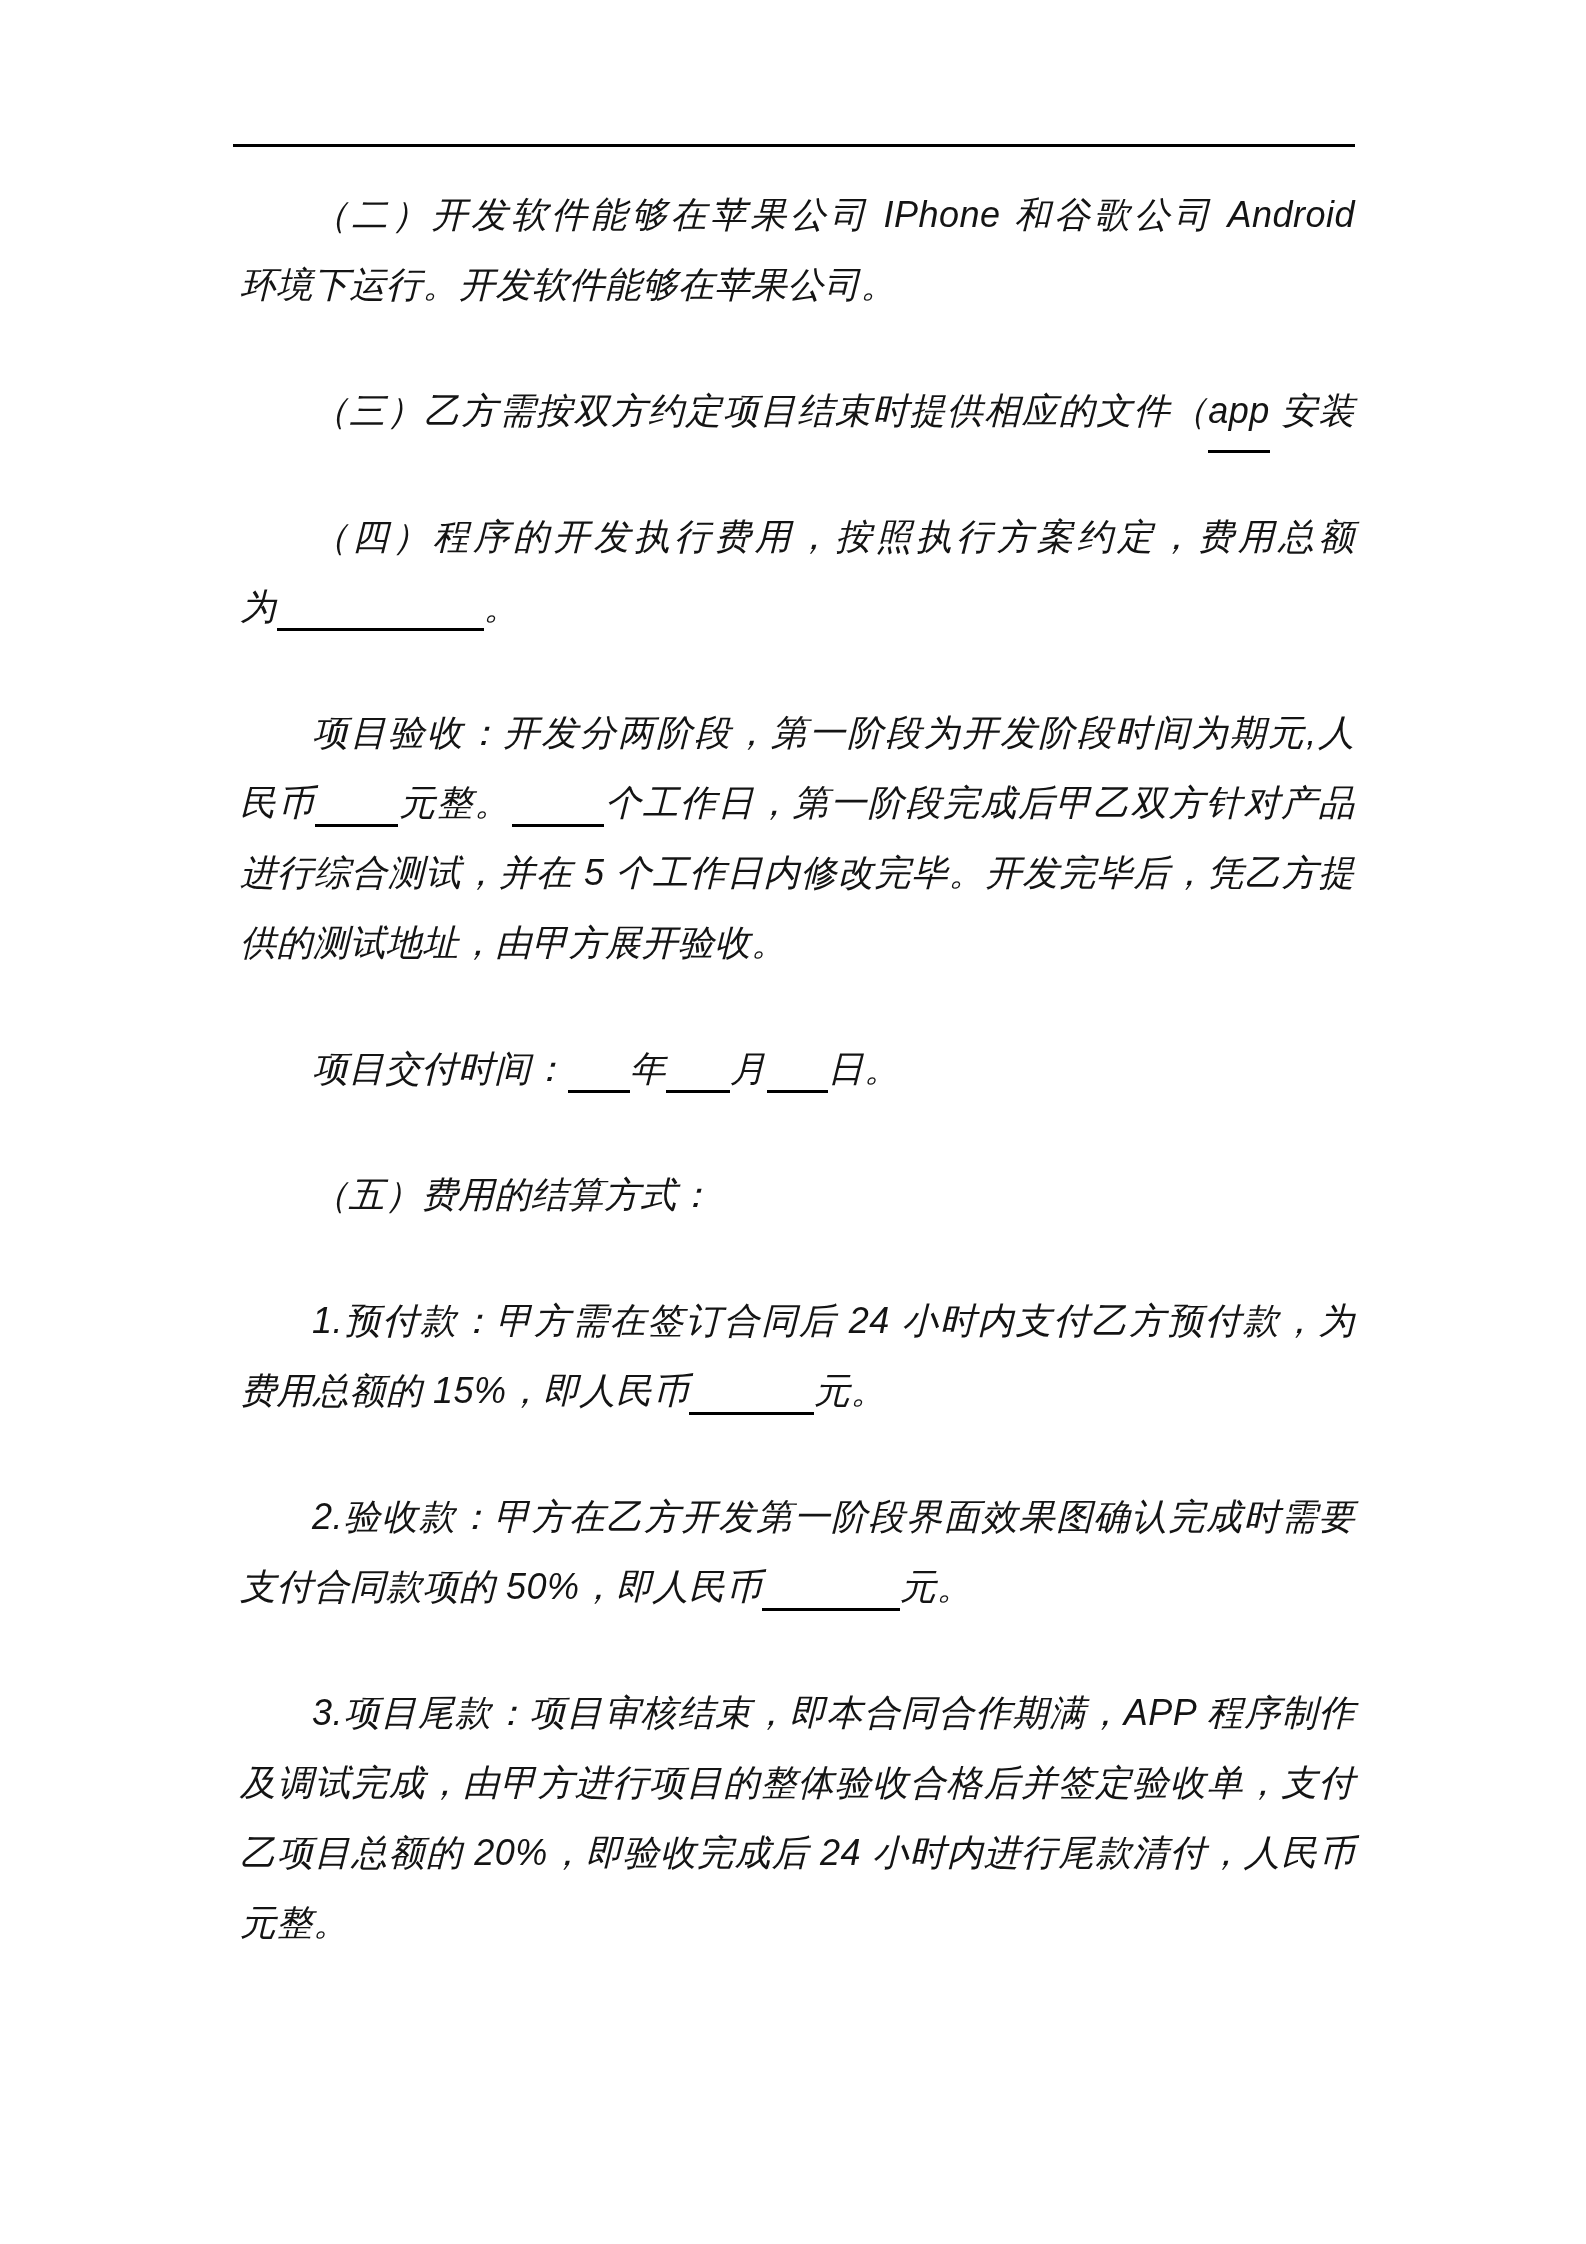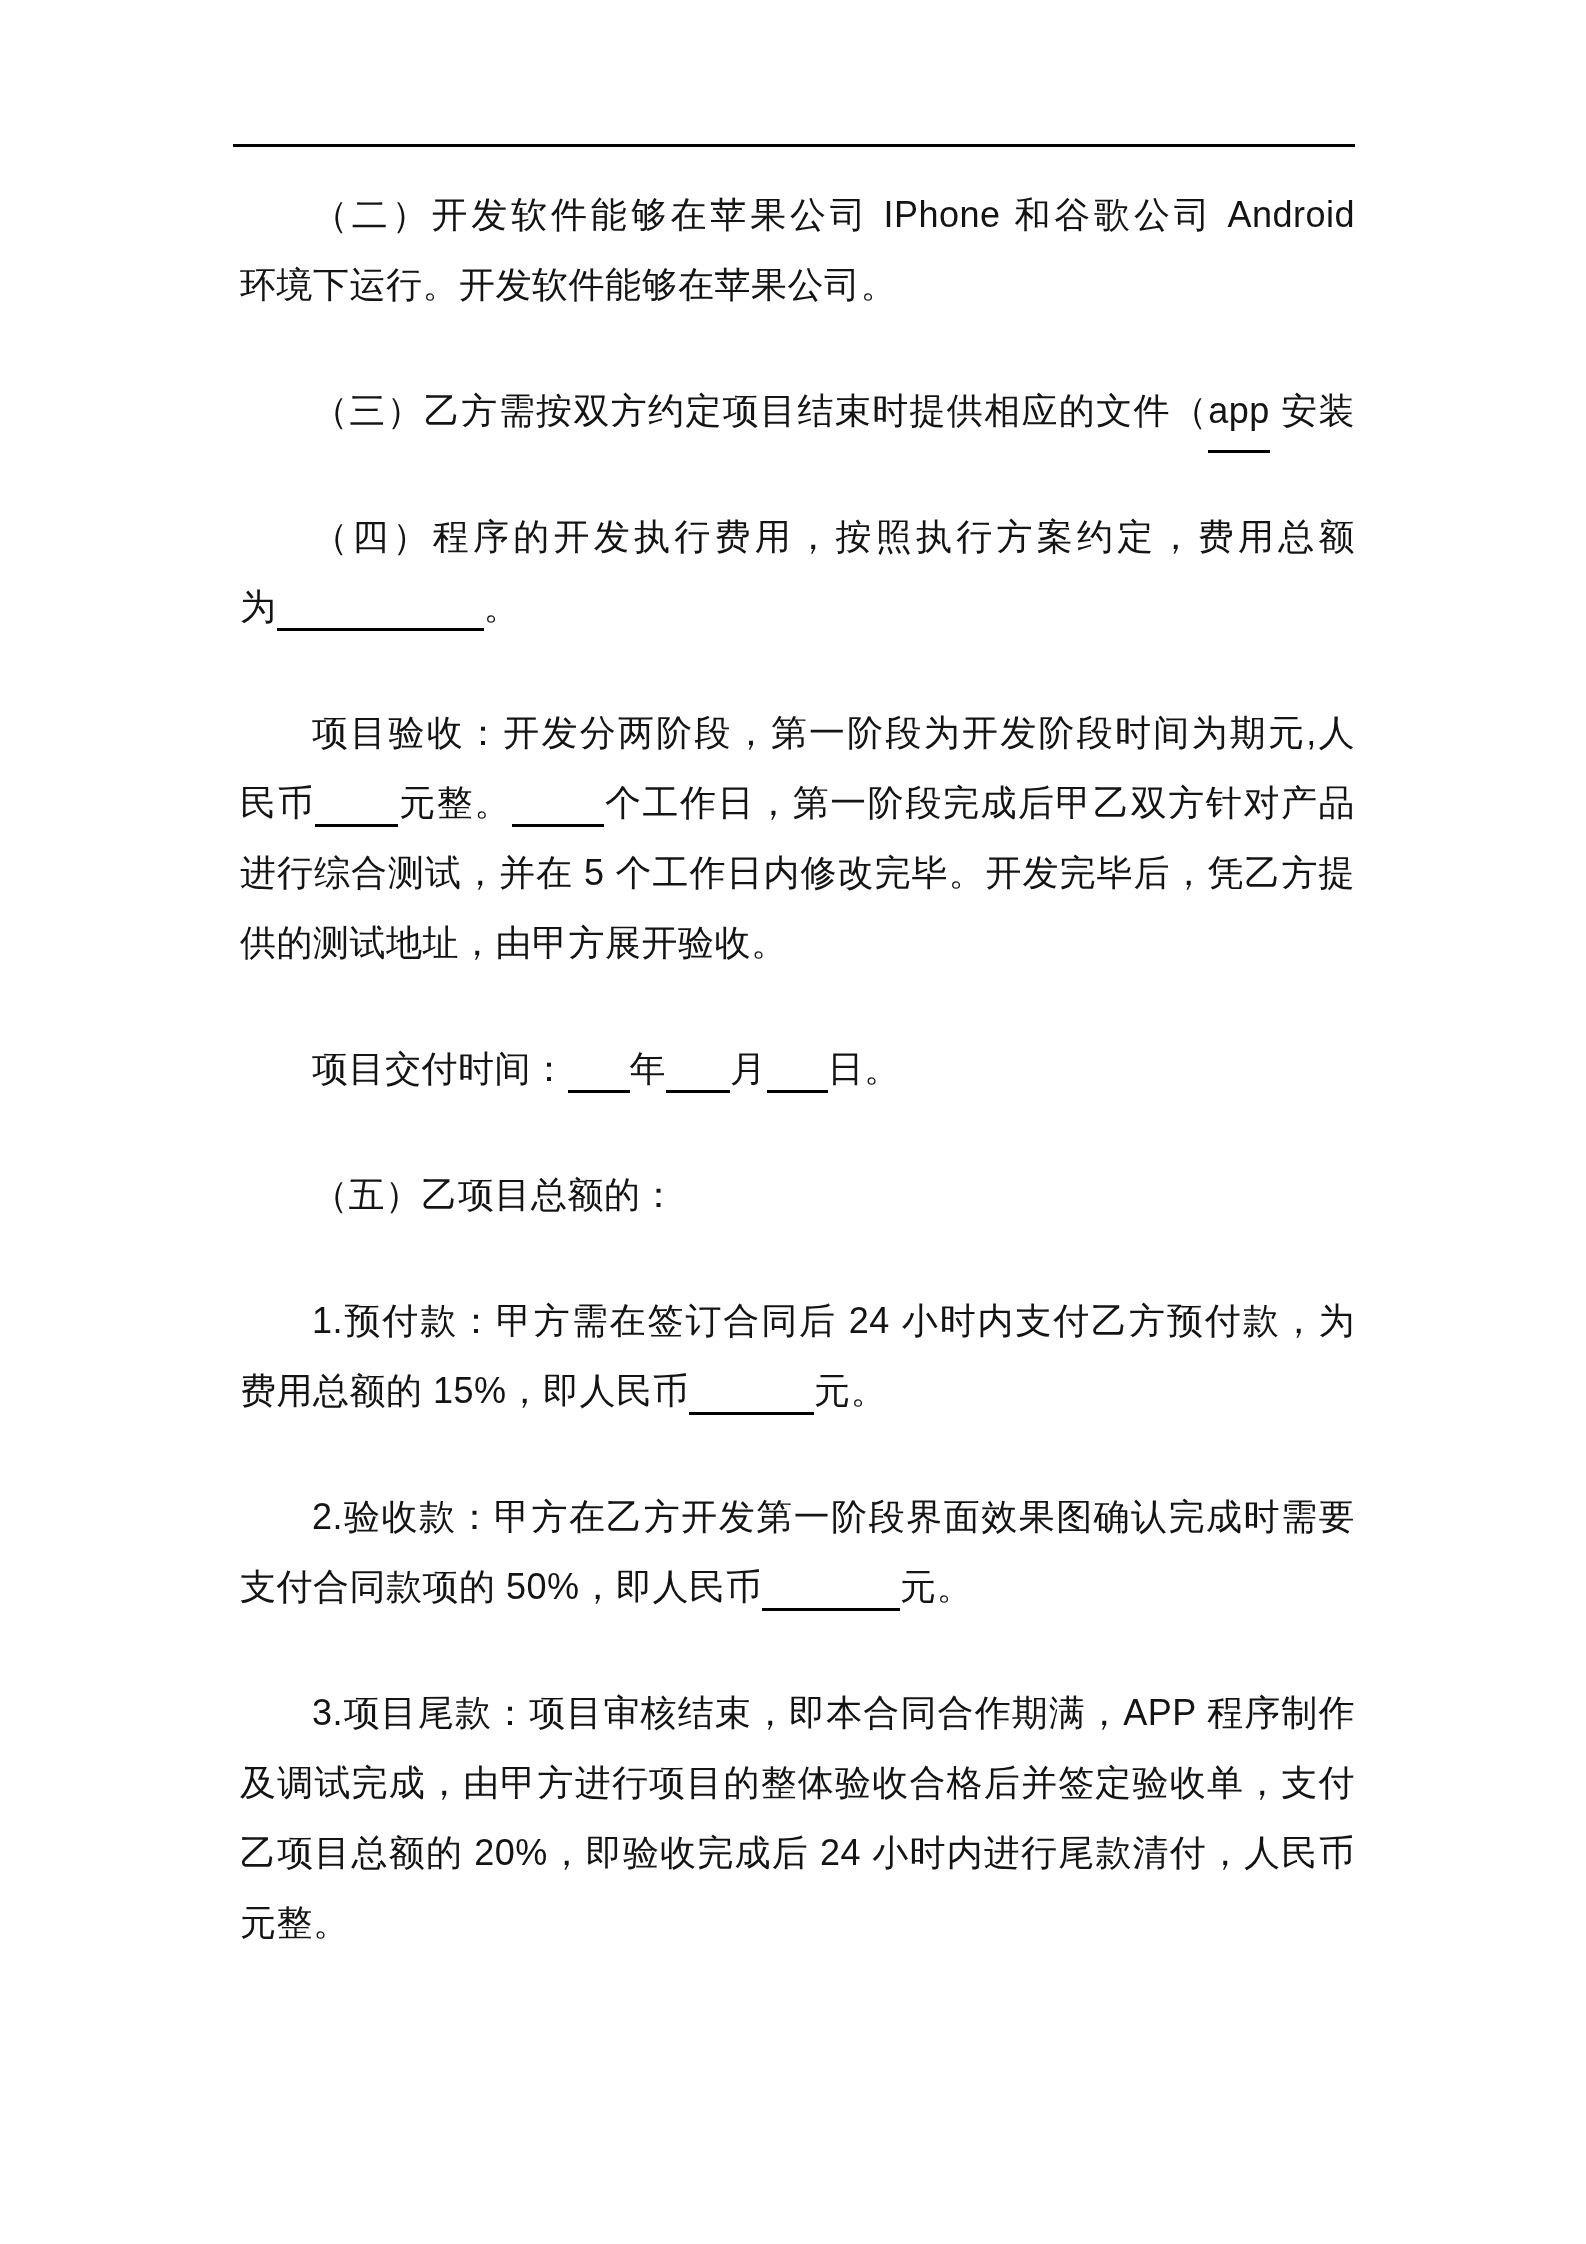--- a/index.html
+++ b/index.html
@@ -3,20 +3,21 @@
 <meta charset="utf-8">
 <style>
   html,body { margin:0; padding:0; background:#ffffff; }
   .page {
     position:relative;
     width:1586px; height:2244px;
     background:#ffffff;
     font-family:"Liberation Sans", sans-serif;
     color:#141414;
     overflow:hidden;
+    font-style:italic;
   }
   .header-rule {
     position:absolute;
     top:144px; left:233px;
     width:1122px; height:3px;
     background:#000000;
   }
   .content {
     position:absolute;
     top:180px; left:240px;
@@ -63,21 +64,21 @@
       <div class="para">
         <div class="line first"><span>项目验收：开发分两阶段，第一阶段为开发阶段时间为期元,人</span></div>
         <div class="line"><span>民币</span><span class="blank" style="width: 83px;"></span><span>元整。</span><span class="blank" style="width: 92px;"></span><span>个工作日，第一阶段完成后甲乙双方针对产品</span></div>
         <div class="line"><span>进行综合测试，并在 5 个工作日内修改完毕。开发完毕后，凭乙方提</span></div>
         <div class="line last"><span>供的测试地址，由甲方展开验收。</span></div>
       </div>
       <div class="para">
         <div class="line first last"><span>项目交付时间：</span><span class="blank" style="width: 62px;"></span><span>年</span><span class="blank" style="width: 64px;"></span><span>月</span><span class="blank" style="width: 61px;"></span><span>日。</span></div>
       </div>
       <div class="para">
-        <div class="line first last"><span>（五）乙项目总额的：</span></div>
+        <div class="line first last"><span>（五）费用的结算方式：</span></div>
       </div>
       <div class="para">
         <div class="line first"><span>1.预付款：甲方需在签订合同后 24 小时内支付乙方预付款，为</span></div>
         <div class="line last"><span>费用总额的 15%，即人民币</span><span class="blank" style="width: 125px;"></span><span>元。</span></div>
       </div>
       <div class="para">
         <div class="line first"><span>2.验收款：甲方在乙方开发第一阶段界面效果图确认完成时需要</span></div>
         <div class="line last"><span>支付合同款项的 50%，即人民币</span><span class="blank" style="width: 138px;"></span><span>元。</span></div>
       </div>
       <div class="para">

